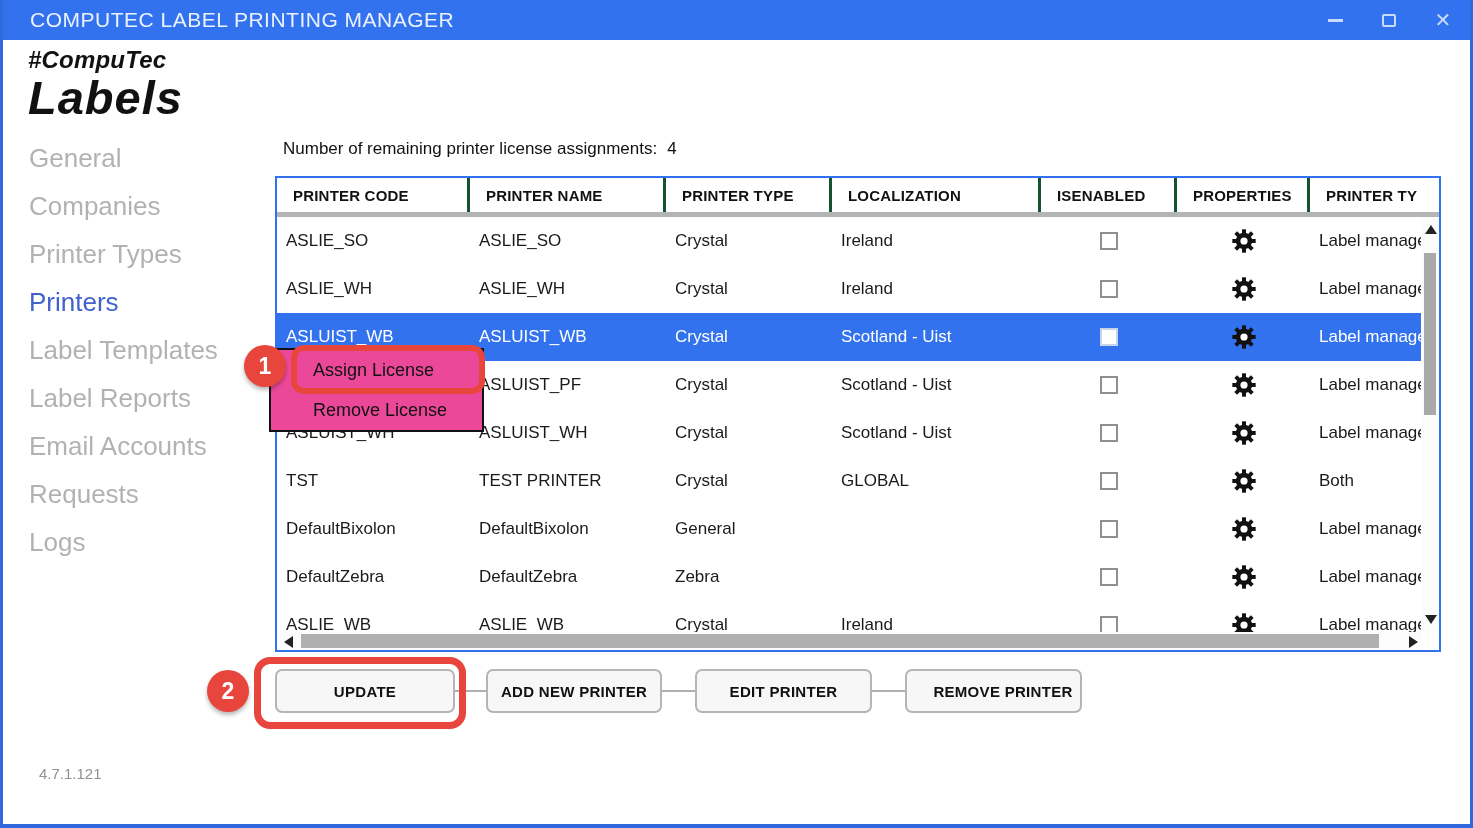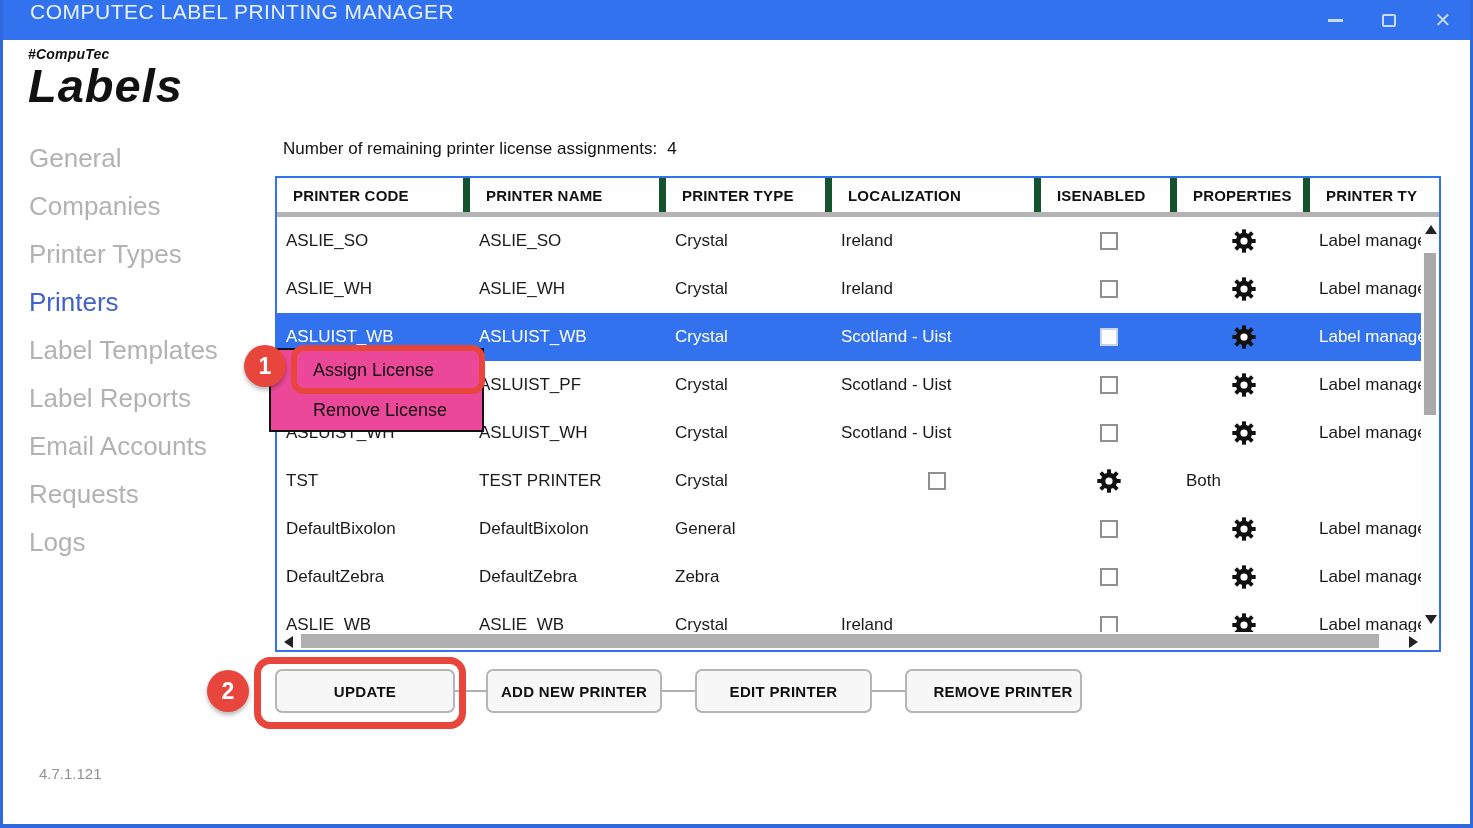--- a/index.html
+++ b/index.html
@@ -3,48 +3,48 @@
 <meta charset="utf-8">
 <style>
   * { margin:0; padding:0; box-sizing:border-box; }
   html,body { width:1473px; height:828px; overflow:hidden; background:#fff;
     font-family:"Liberation Sans", sans-serif; }
   .window { position:absolute; inset:0; background:#fff;
     border-left:3px solid #2e6ade; border-right:3px solid #2e6ade; border-bottom:4px solid #2e6ade; }
 
   
   .titlebar { position:absolute; left:0; top:0; width:100%; height:40px; background:#3372ee;
-    display:flex; }
+    display:flex; align-items:center; }
   .title-text { color:#eaf2ff; font-size:21px; letter-spacing:.5px; padding-left:27px; font-weight:400; }
   .win-controls { position:absolute; right:12px; top:0; height:40px; display:flex; align-items:center; gap:24px; }
   .win-btn { width:30px; height:30px; display:flex; align-items:center; justify-content:center; cursor:default; }
   .min-glyph { width:15px; height:3px; background:#c9dcf7; }
   .max-glyph { width:14px; height:13px; border:2px solid #c9dcf7; border-radius:2px; }
   .close-glyph { color:#c9dcf7; font-size:20px; line-height:20px; }
 
   
   .logo { position:absolute; left:25px; top:46px; }
-  .logo-top { font-size:14px; font-weight:bold; font-style:italic; color:#111; letter-spacing:.2px; }
+  .logo-top { font-size:24px; font-weight:bold; font-style:italic; color:#111; letter-spacing:.2px; }
   .logo-main { font-size:47px; font-weight:bold; font-style:italic; color:#111; line-height:48px; letter-spacing:1px; }
 
   
   .sidebar { position:absolute; left:26px; top:134px; }
   .side-item { font-size:26px; color:#b2b2b2; line-height:48px; white-space:nowrap; cursor:default; }
   .side-item.active { color:#4161cd; }
 
   
   .info-line { position:absolute; left:280px; top:139px; font-size:17px; color:#111; }
   .info-line b { font-weight:normal; margin-left:10px; }
 
   
   .table { position:absolute; left:272px; top:176px; width:1166px; height:476px;
     border:2px solid #3372ee; background:#fff; }
   .thead { display:grid; grid-template-columns:193px 196px 166px 209px 136px 133px 129px; height:34px; }
   .th { font-size:15px; font-weight:bold; color:#111; display:flex; align-items:center;
-    padding-left:16px; border-right:7px solid #14532d; white-space:nowrap; overflow:hidden; letter-spacing:.2px; }
+    padding-left:16px; border-right:3px solid #14532d; white-space:nowrap; overflow:hidden; letter-spacing:.2px; }
   .th:last-child { border-right:none; }
   .head-divider { height:5px; background:#b4b4b4; width:100%; }
   .rows { position:relative; height:415px; overflow:hidden; }
   .trow { display:grid; grid-template-columns:193px 196px 166px 209px 136px 133px 111px; height:48px; }
   .trow.selected { background:#3372ee; }
   .trow.selected .td { color:#fff; }
   .td { font-size:17px; color:#1a1a1a; display:flex; align-items:center; padding-left:9px;
     white-space:nowrap; overflow:hidden; }
   .td-center { justify-content:center; padding-left:0; }
   .checkbox { width:18px; height:18px; border:2px solid #8f8f8f; background:#fff; }
@@ -258,20 +258,21 @@
               </svg>
             </span>
           </div>
         <div class="td">Label manage</div>
       </div>
 
       <div class="trow">
         <div class="td">TST</div>
         <div class="td">TEST PRINTER</div>
         <div class="td">Crystal</div>
+        <div class="td">GLOBAL</div>
         <div class="td td-center">
             <span class="checkbox"></span>
           </div>
         <div class="td td-center">
             <span class="gear">
               <svg width="28" height="28" viewBox="0 0 24 24">
                 <g stroke="#111" stroke-width="3.4">
                   <line x1="12" y1="2" x2="12" y2="22"></line>
                   <line x1="2" y1="12" x2="22" y2="12"></line>
                   <line x1="4.9" y1="4.9" x2="19.1" y2="19.1"></line>

